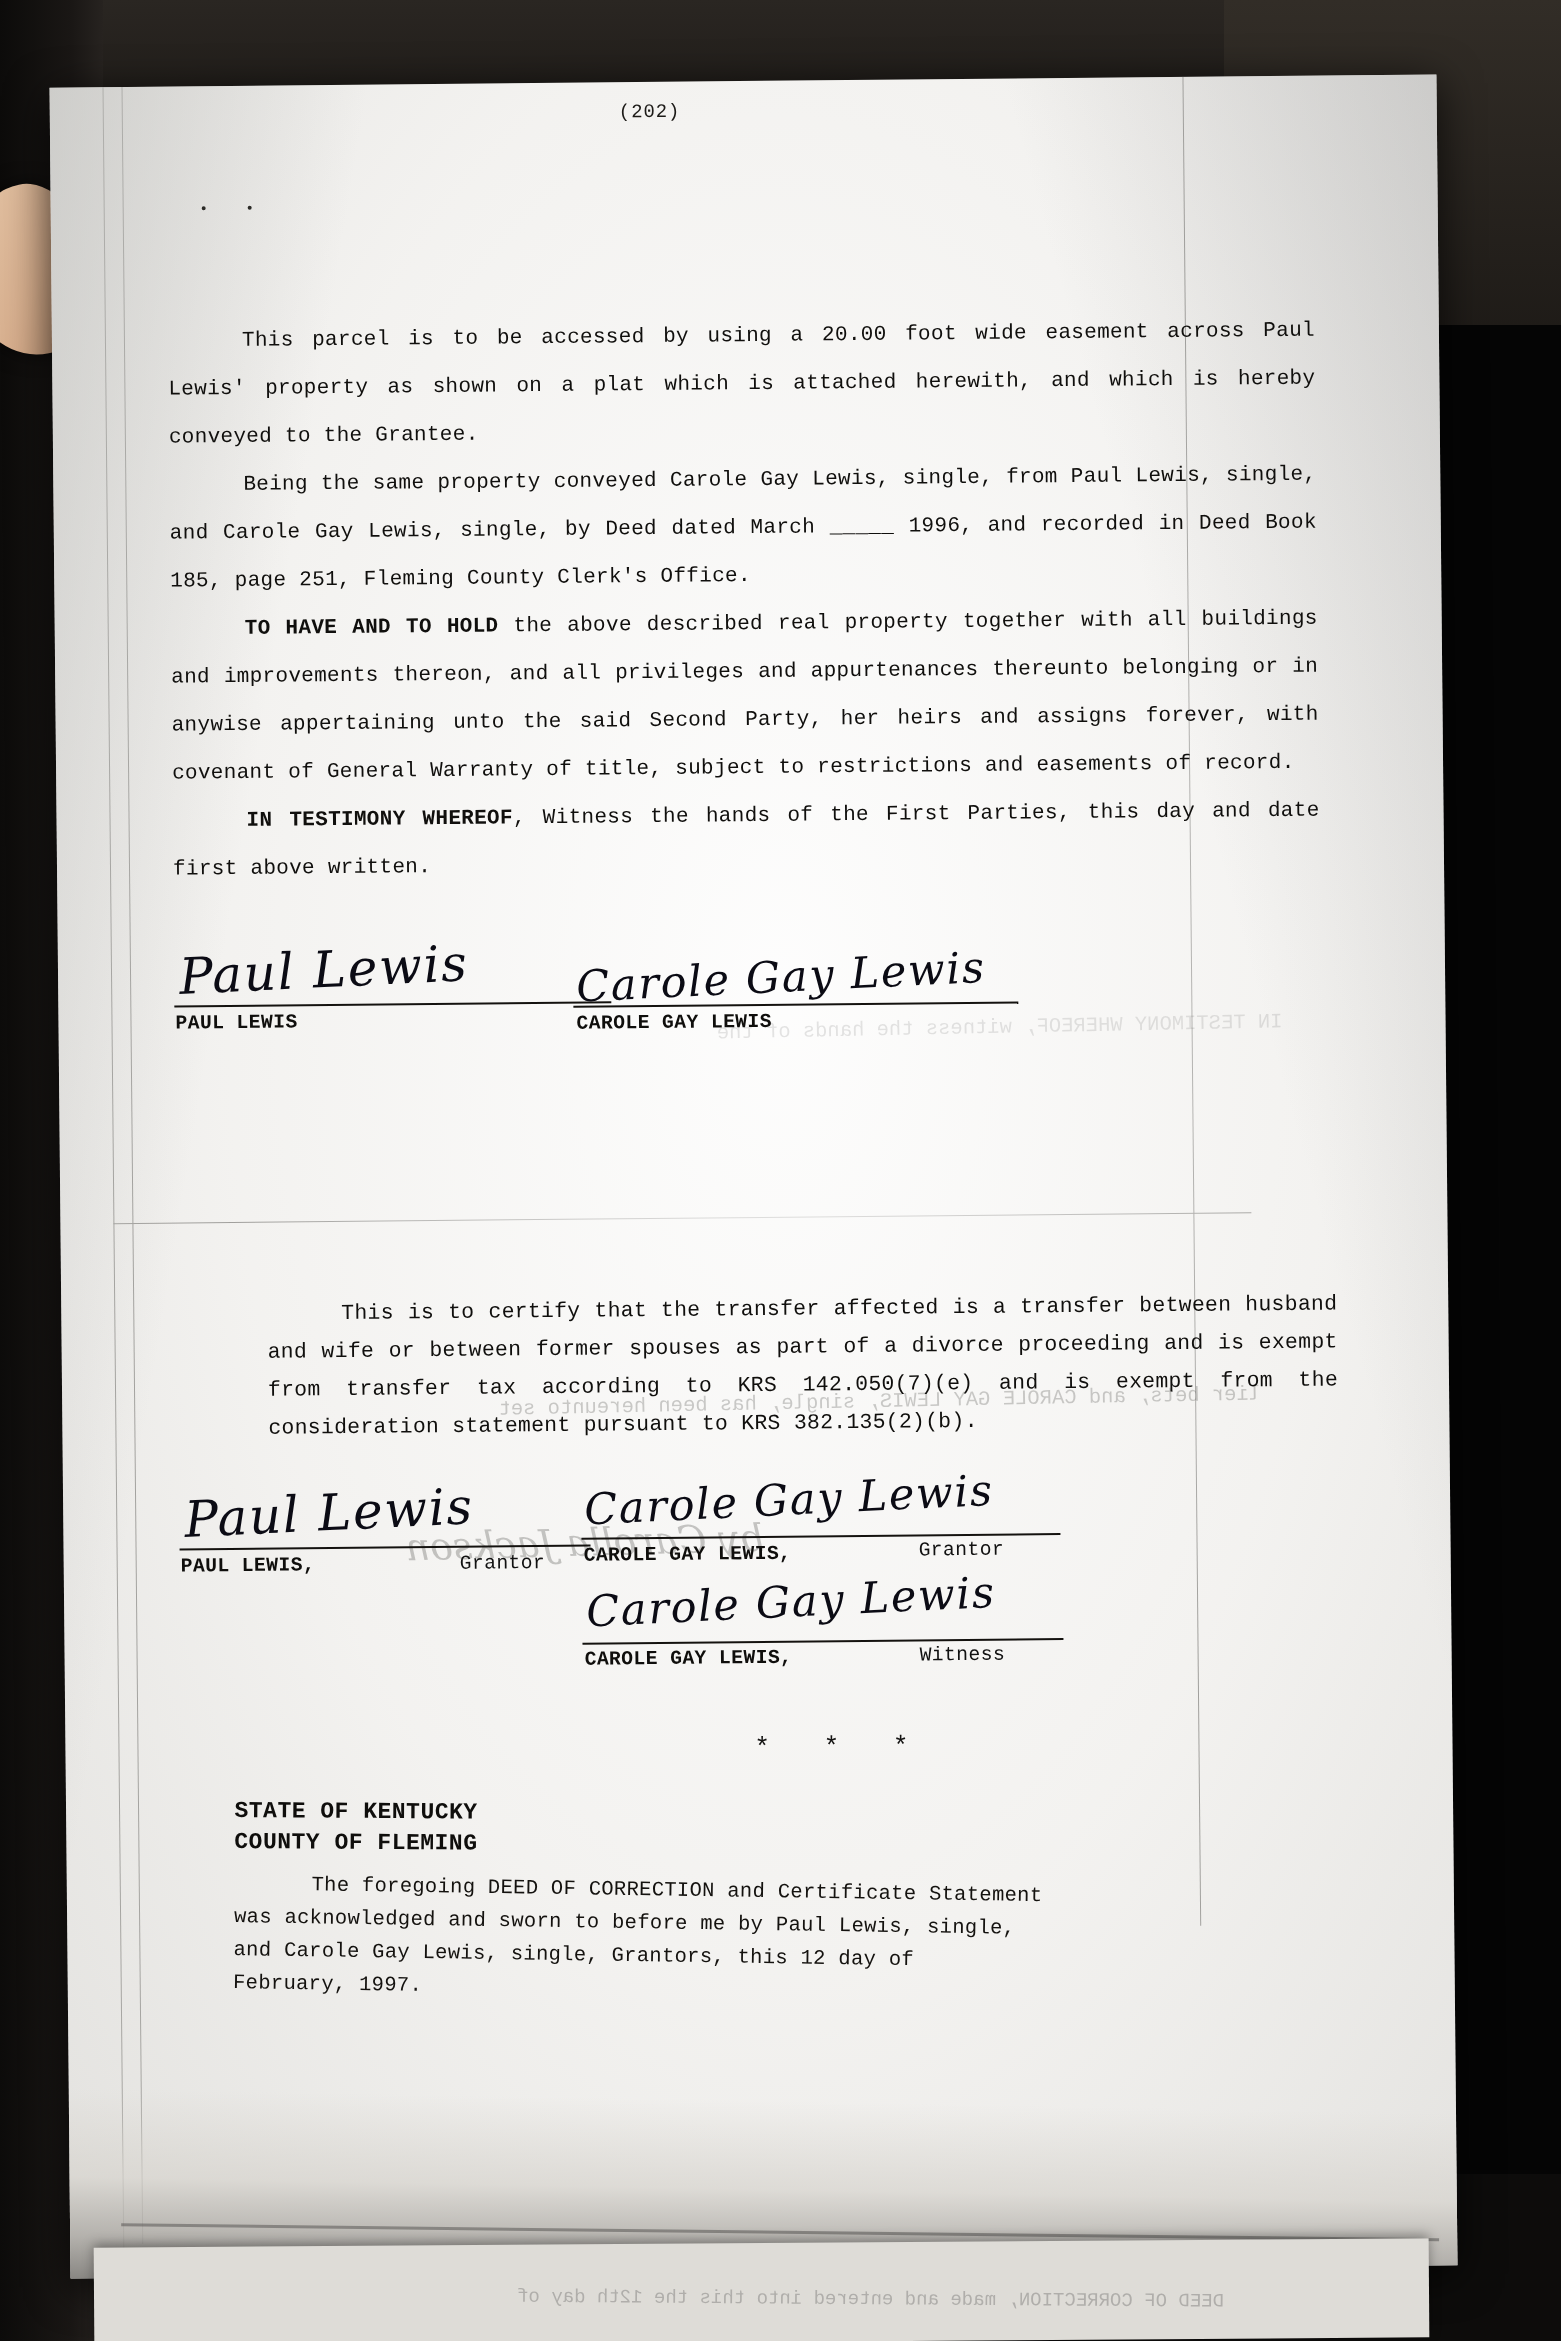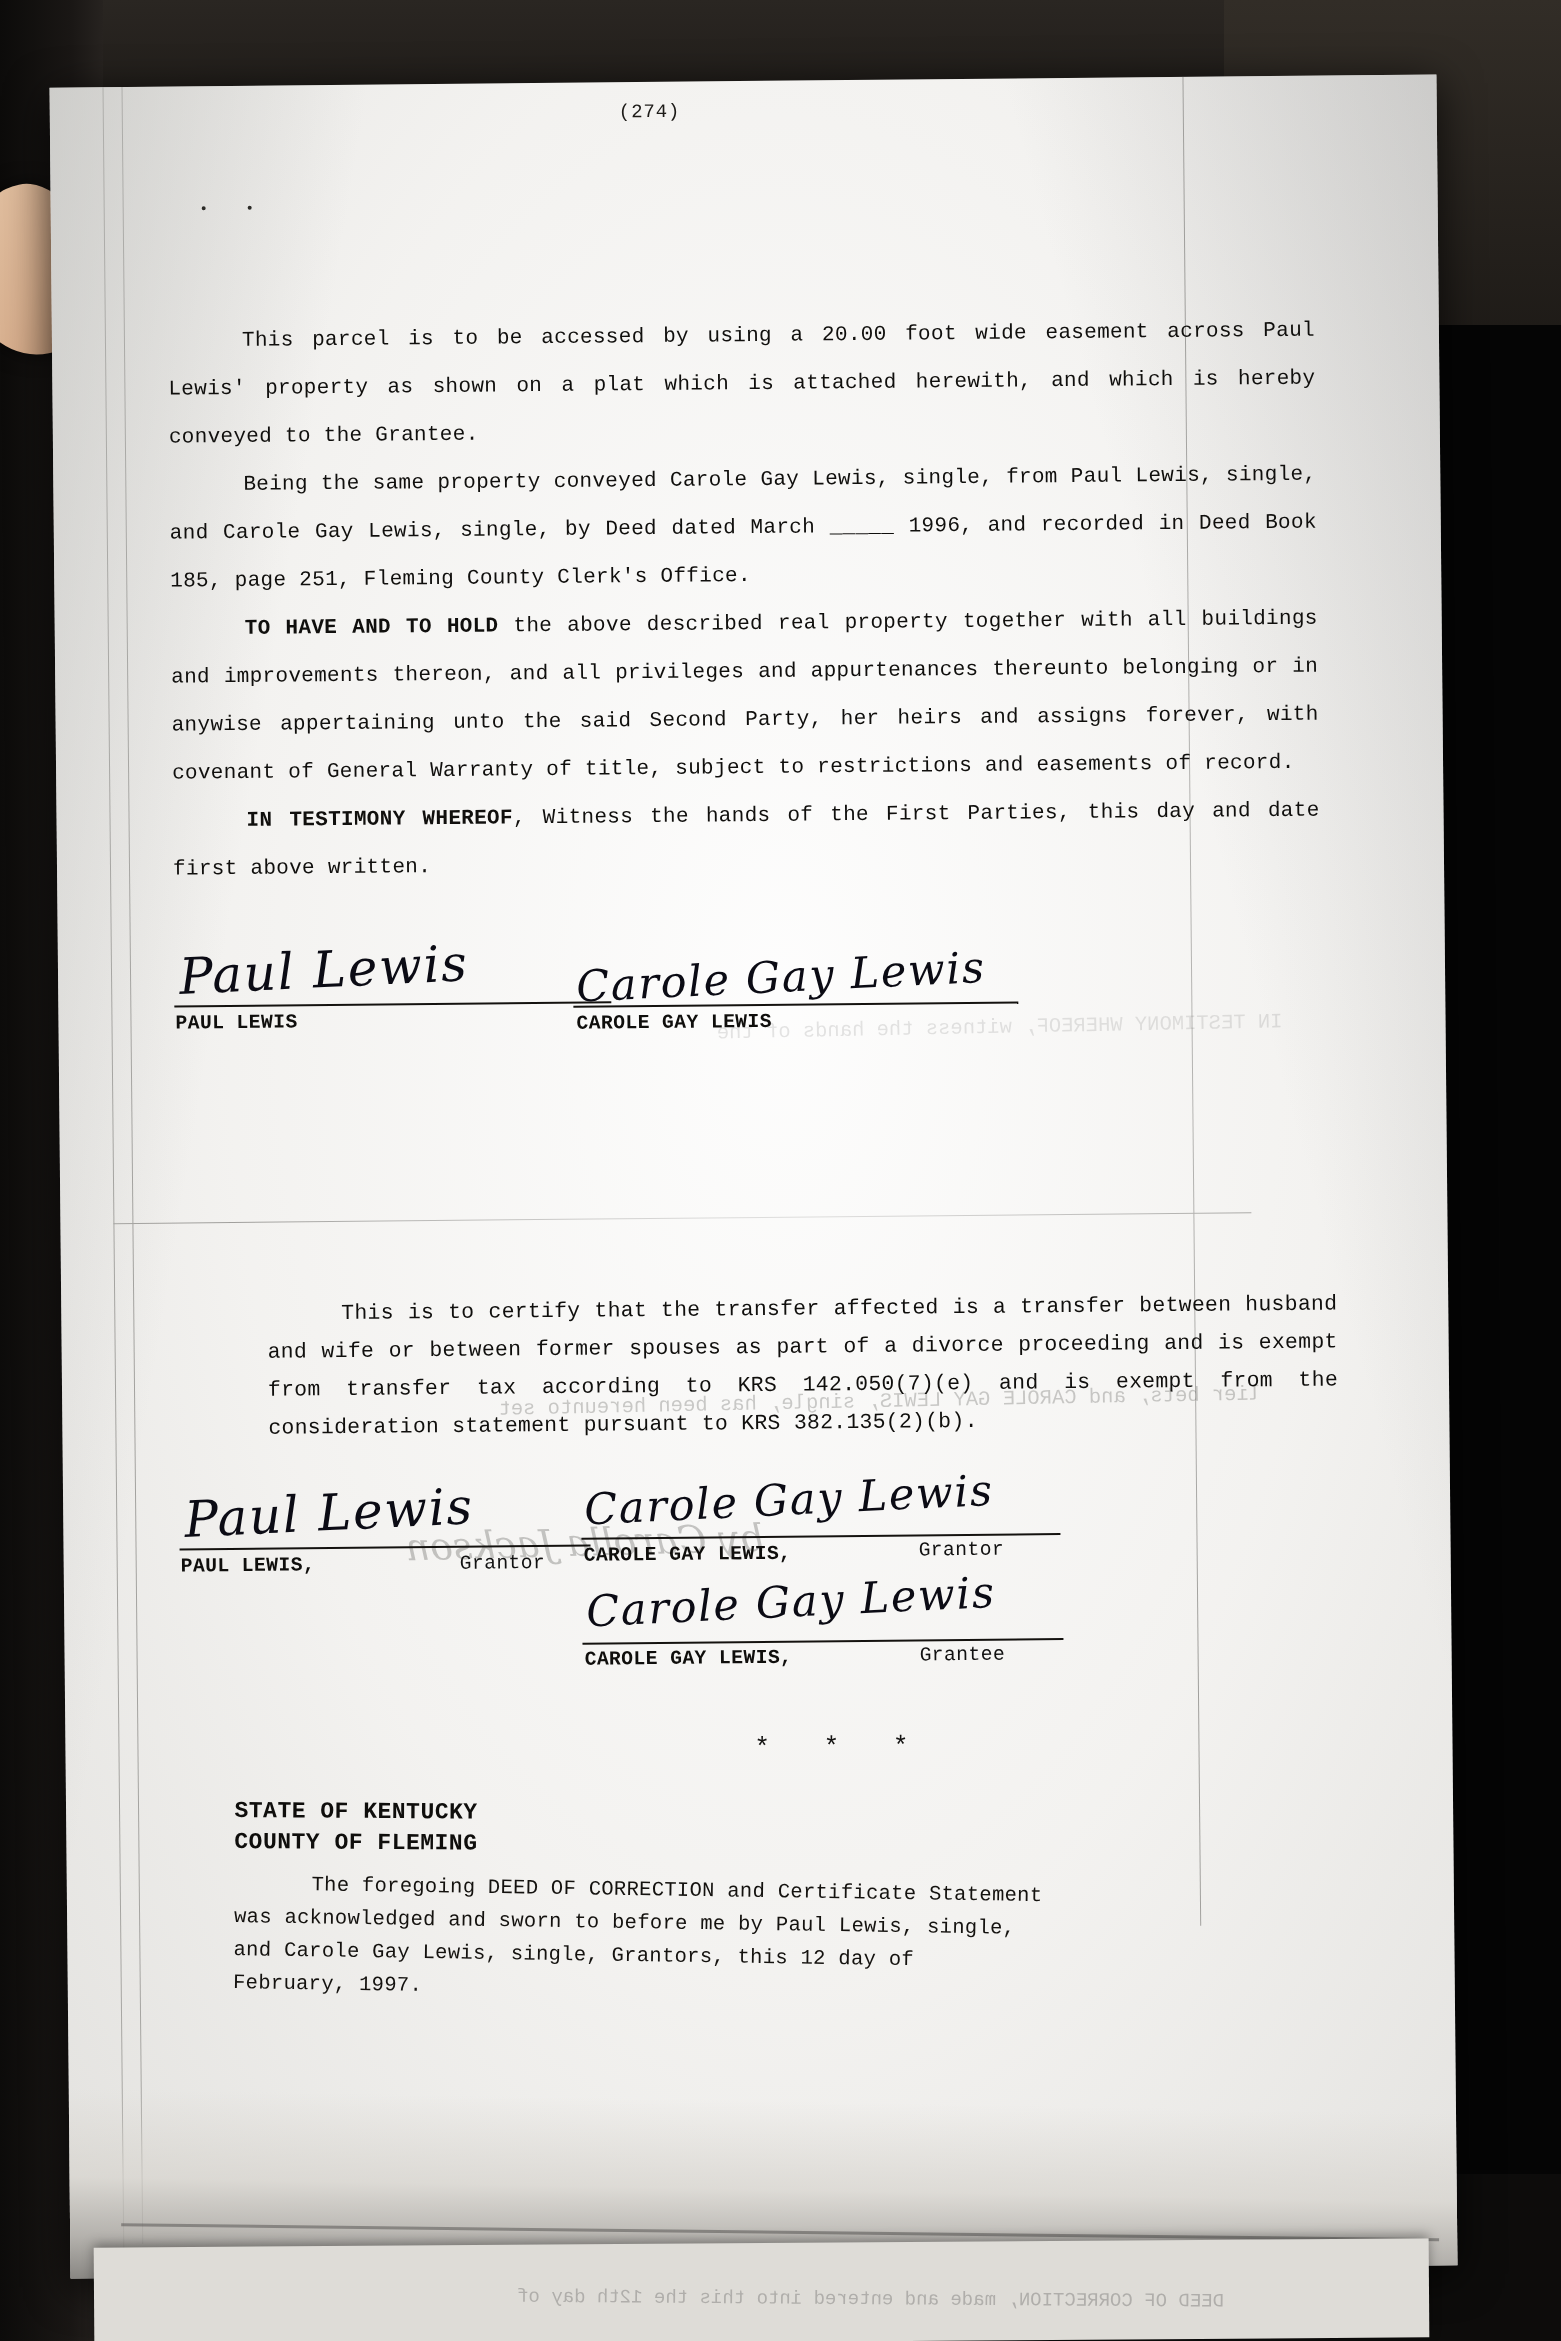--- a/index.html
+++ b/index.html
@@ -305,21 +305,21 @@
     <div class="rule-h" style="left:53px; top:1136px; width:1138px;"></div>
 
     <div class="paper-shade"></div>
 
     <div class="showthrough b2">IN TESTIMONY WHEREOF, witness the hands of the</div>
     <div class="showthrough">lier bets, and CAROLE GAY LEWIS, single, has been hereunto set</div>
     <div class="ghost-sig">by  Carolla Jackson</div>
 
     <div id="content">
 
-      <div class="page-num">(274)</div>
+      <div class="page-num">(202)</div>
 
       <div class="doc-body">
         <p class="indent">This parcel is to be accessed by using a 20.00 foot wide easement across Paul Lewis' property as shown on a plat which is attached herewith, and which is hereby conveyed to the Grantee.</p>
         <p class="indent">Being the same property conveyed Carole Gay Lewis, single, from Paul Lewis, single, and Carole Gay Lewis, single, by Deed dated March _____ 1996, and recorded in Deed Book 185, page 251, Fleming County Clerk's Office.</p>
         <p class="indent"><span class="b">TO HAVE AND TO HOLD</span><span> the above described real property together with all buildings and improvements thereon, and all privileges and appurtenances thereunto belonging or in anywise appertaining unto the said Second Party, her heirs and assigns forever, with covenant of General Warranty of title, subject to restrictions and easements of record.</span></p>
         <p class="indent"><span class="b">IN  TESTIMONY  WHEREOF</span><span>, Witness the hands of the First Parties, this day and date first above written.</span></p>
       </div>
 
       <span class="signature" style="left:31px; top:856px;">Paul Lewis</span>
       <div class="sig-line" style="left:26px; top:919px; width:437px;"></div>
@@ -339,21 +339,21 @@
       <div class="sig-role" style="left:306px; top:1469px;">Grantor</div>
 
       <span class="signature small" style="left:431px; top:1394px;">Carole Gay Lewis</span>
       <div class="sig-line" style="left:428px; top:1455px; width:479px;"></div>
       <div class="sig-label" style="left:430px; top:1462px;">CAROLE GAY LEWIS,</div>
       <div class="sig-role" style="left:765px; top:1460px;">Grantor</div>
 
       <span class="signature small" style="left:432px; top:1496px;">Carole Gay Lewis</span>
       <div class="sig-line" style="left:428px; top:1560px; width:481px;"></div>
       <div class="sig-label" style="left:430px; top:1566px;">CAROLE GAY LEWIS,</div>
-      <div class="sig-role" style="left:765px; top:1565px;">Grantee</div>
+      <div class="sig-role" style="left:765px; top:1565px;">Witness</div>
 
       <div class="stars">* * *</div>
 
       <div class="notary">
         <div class="notary-head">STATE OF KENTUCKY</div>
         <div class="notary-head">COUNTY OF FLEMING</div>
         <div class="notary-body">
           <div class="indent">The foregoing DEED OF CORRECTION and Certificate Statement</div>
           <div>was acknowledged and sworn to before me by Paul Lewis, single,</div>
           <div>and Carole Gay Lewis, single, Grantors, this 12  day of</div>

